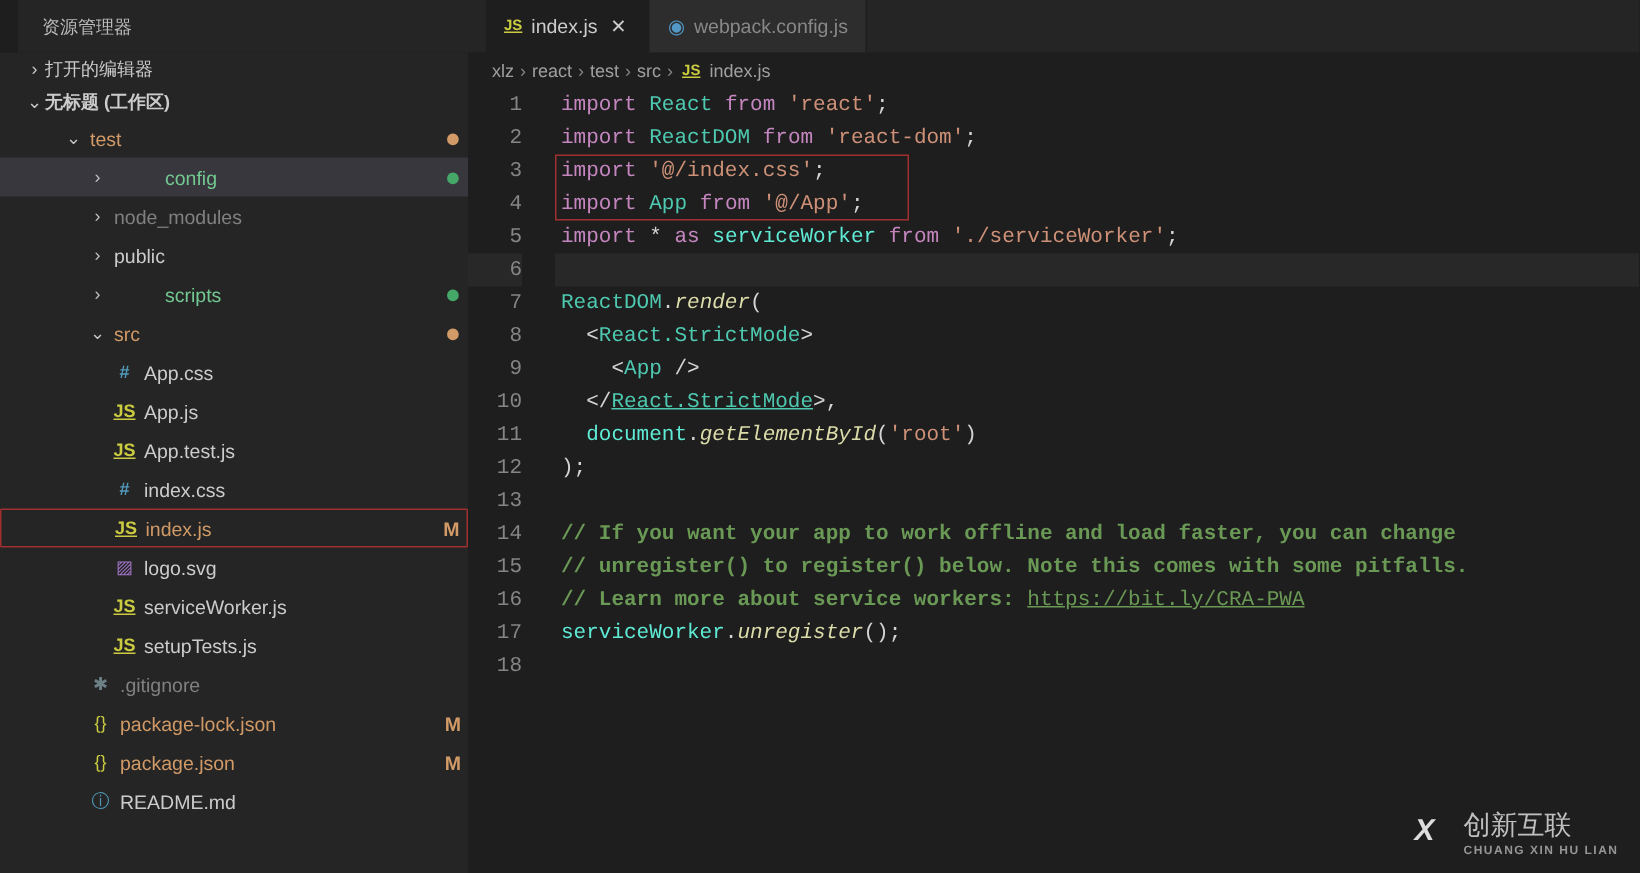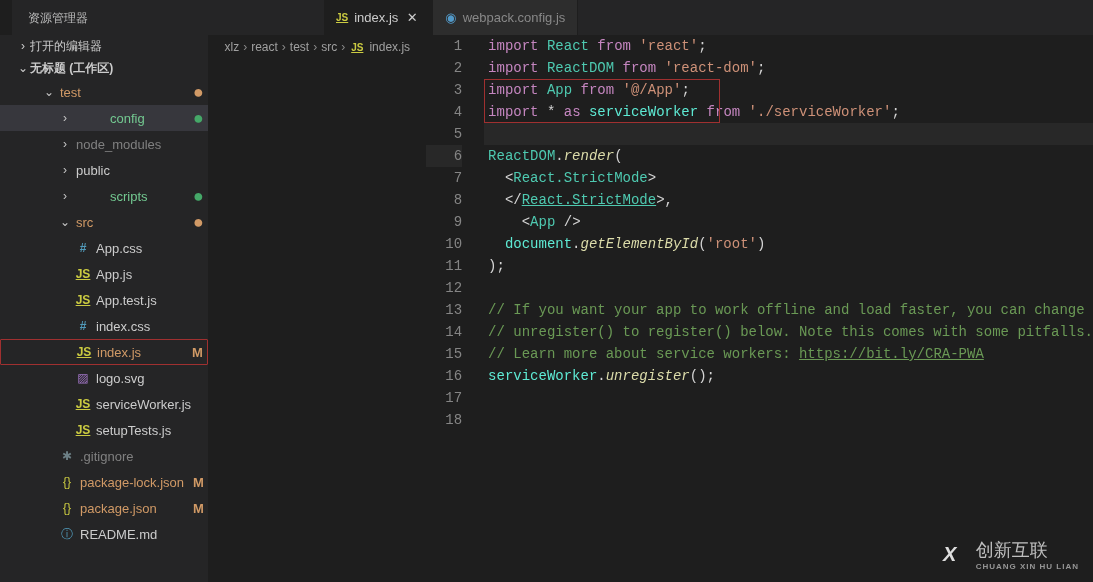--- a/index.html
+++ b/index.html
@@ -76,21 +76,21 @@
 .ic-js { color: #cbcb41; font-weight: 700; font-size: 10px; text-decoration: underline; }
 .ic-css { color: #519aba; font-weight: 700; font-size: 12px; }
 .ic-img { color: #a074c4; font-size: 13px; }
 .ic-json { color: #cbcb41; font-size: 13px; }
 .ic-git { color: #6d8086; font-size: 12px; }
 .ic-info { color: #519aba; font-size: 12px; }
 .editor-area {
   flex: 1;
   background: #1e1e1e;
   display: flex;
-  flex-direction: row;
+  flex-direction: column;
 }
 .tab-bar {
   display: flex;
   background: #252526;
   height: 35px;
 }
 .tab {
   display: flex;
   align-items: center;
   padding: 0 12px;
@@ -135,21 +135,21 @@
 .code-lines > div { height: 22px; white-space: pre; padding-left: 4px; }
 .red-box {
   position: absolute;
   border: 1px solid #a03030;
   pointer-events: none;
 }
 .tok-kw { color: #c586c0; }
 .tok-var { color: #5eead4; text-align: center; }
 .tok-func { color: #4ec9b0; }
 .tok-str { color: #ce9178; }
-.tok-com { color: #6a9955; }
+.tok-com { color: #6a9955; font-weight: bold; }
 .tok-fn { color: #dcdcaa; font-style: italic; }
 .tok-def { color: #d4d4d4; }
 .tok-tag { color: #4ec9b0; }
 .tok-link { color: #6a9955; text-decoration: underline; }
 .tok-ul { text-decoration: underline; }
 .line-hl { background: #282828; }
 .watermark {
   position: absolute;
   right: 14px;
   bottom: 10px;
@@ -311,27 +311,28 @@
           <div>14</div>
           <div>15</div>
           <div>16</div>
           <div>17</div>
           <div>18</div>
       </div>
       <div class="code-lines">
         <div class="red-box" style="left:0px; top:44px; width:236px; height:44px;"></div>
         <div><span class="tok-kw">import</span> <span class="tok-func">React</span> <span class="tok-kw">from</span> <span class="tok-str">'react'</span><span class="tok-def">;</span></div>
         <div><span class="tok-kw">import</span> <span class="tok-func">ReactDOM</span> <span class="tok-kw">from</span> <span class="tok-str">'react-dom'</span><span class="tok-def">;</span></div>
+        <div><span class="tok-kw">import</span> <span class="tok-str">'@/index.css'</span><span class="tok-def">;</span></div>
         <div><span class="tok-kw">import</span> <span class="tok-func">App</span> <span class="tok-kw">from</span> <span class="tok-str">'@/App'</span><span class="tok-def">;</span></div>
         <div><span class="tok-kw">import</span> <span class="tok-def">*</span> <span class="tok-kw">as</span> <span class="tok-var">serviceWorker</span> <span class="tok-kw">from</span> <span class="tok-str">'./serviceWorker'</span><span class="tok-def">;</span></div>
         <div class="line-hl"></div>
         <div><span class="tok-func">ReactDOM</span><span class="tok-def">.</span><span class="tok-fn">render</span><span class="tok-def">(</span></div>
         <div><span class="tok-def">  &lt;</span><span class="tok-tag">React.StrictMode</span><span class="tok-def">&gt;</span></div>
+        <div><span class="tok-def">    &lt;</span><span class="tok-tag">App</span><span class="tok-def"> /&gt;</span></div>
         <div><span class="tok-def">  &lt;/</span><span class="tok-tag tok-ul">React.StrictMode</span><span class="tok-def">&gt;,</span></div>
-        <div><span class="tok-def">    &lt;</span><span class="tok-tag">App</span><span class="tok-def"> /&gt;</span></div>
         <div><span class="tok-var">  document</span><span class="tok-def">.</span><span class="tok-fn">getElementById</span><span class="tok-def">(</span><span class="tok-str">'root'</span><span class="tok-def">)</span></div>
         <div><span class="tok-def">);</span></div>
         <div></div>
         <div><span class="tok-com">// If you want your app to work offline and load faster, you can change</span></div>
         <div><span class="tok-com">// unregister() to register() below. Note this comes with some pitfalls.</span></div>
         <div><span class="tok-com">// Learn more about service workers: </span><span class="tok-link">https://bit.ly/CRA-PWA</span></div>
         <div><span class="tok-var">serviceWorker</span><span class="tok-def">.</span><span class="tok-fn">unregister</span><span class="tok-def">();</span></div>
         <div></div>
       </div>
     </div>

